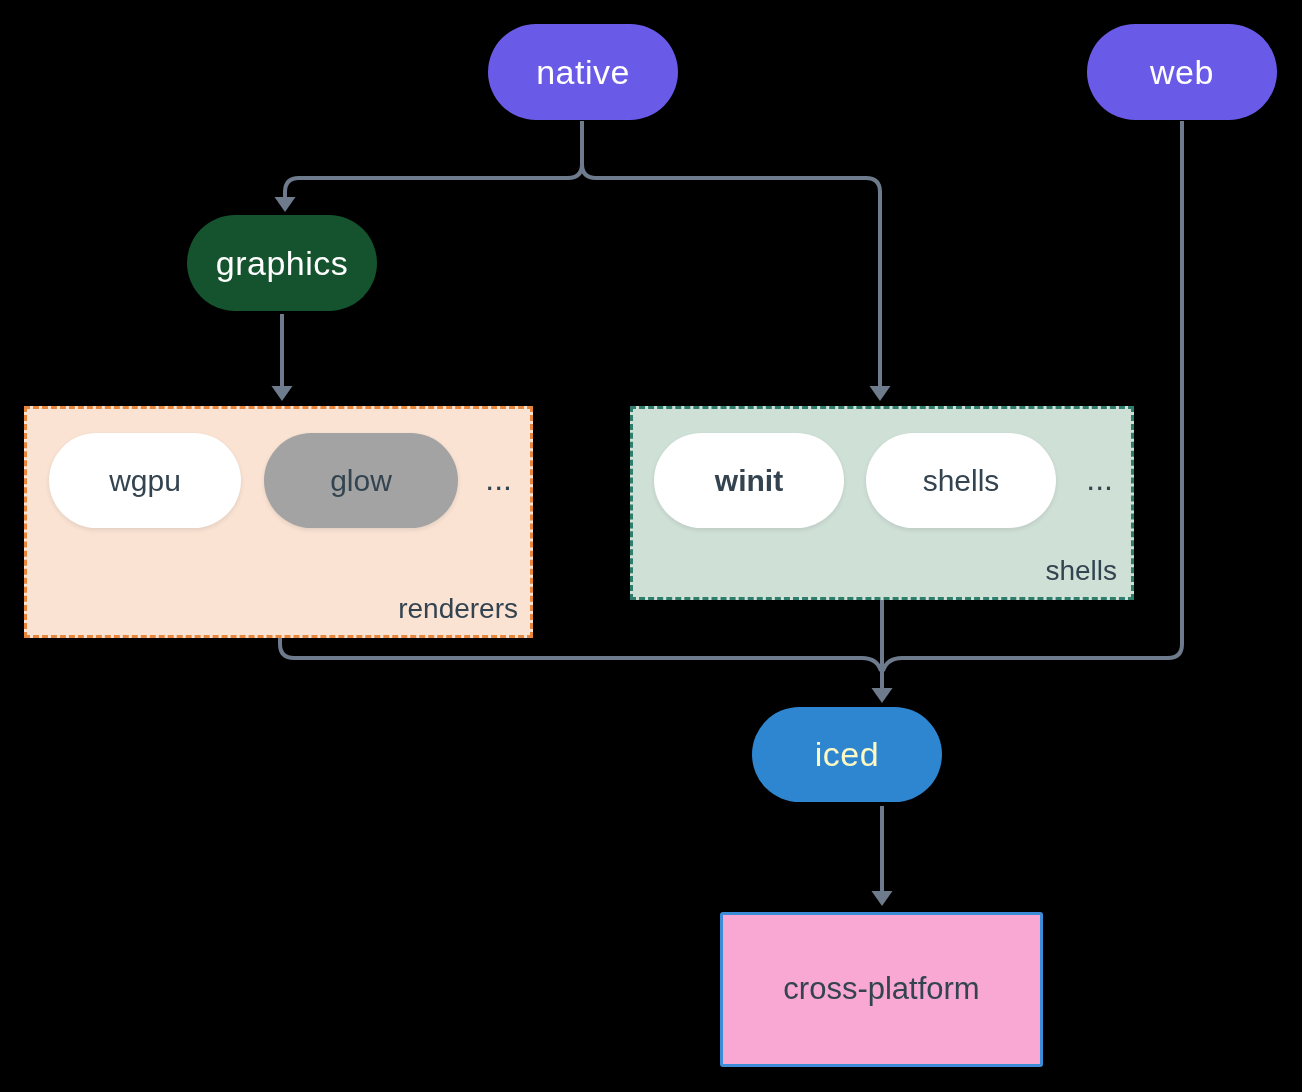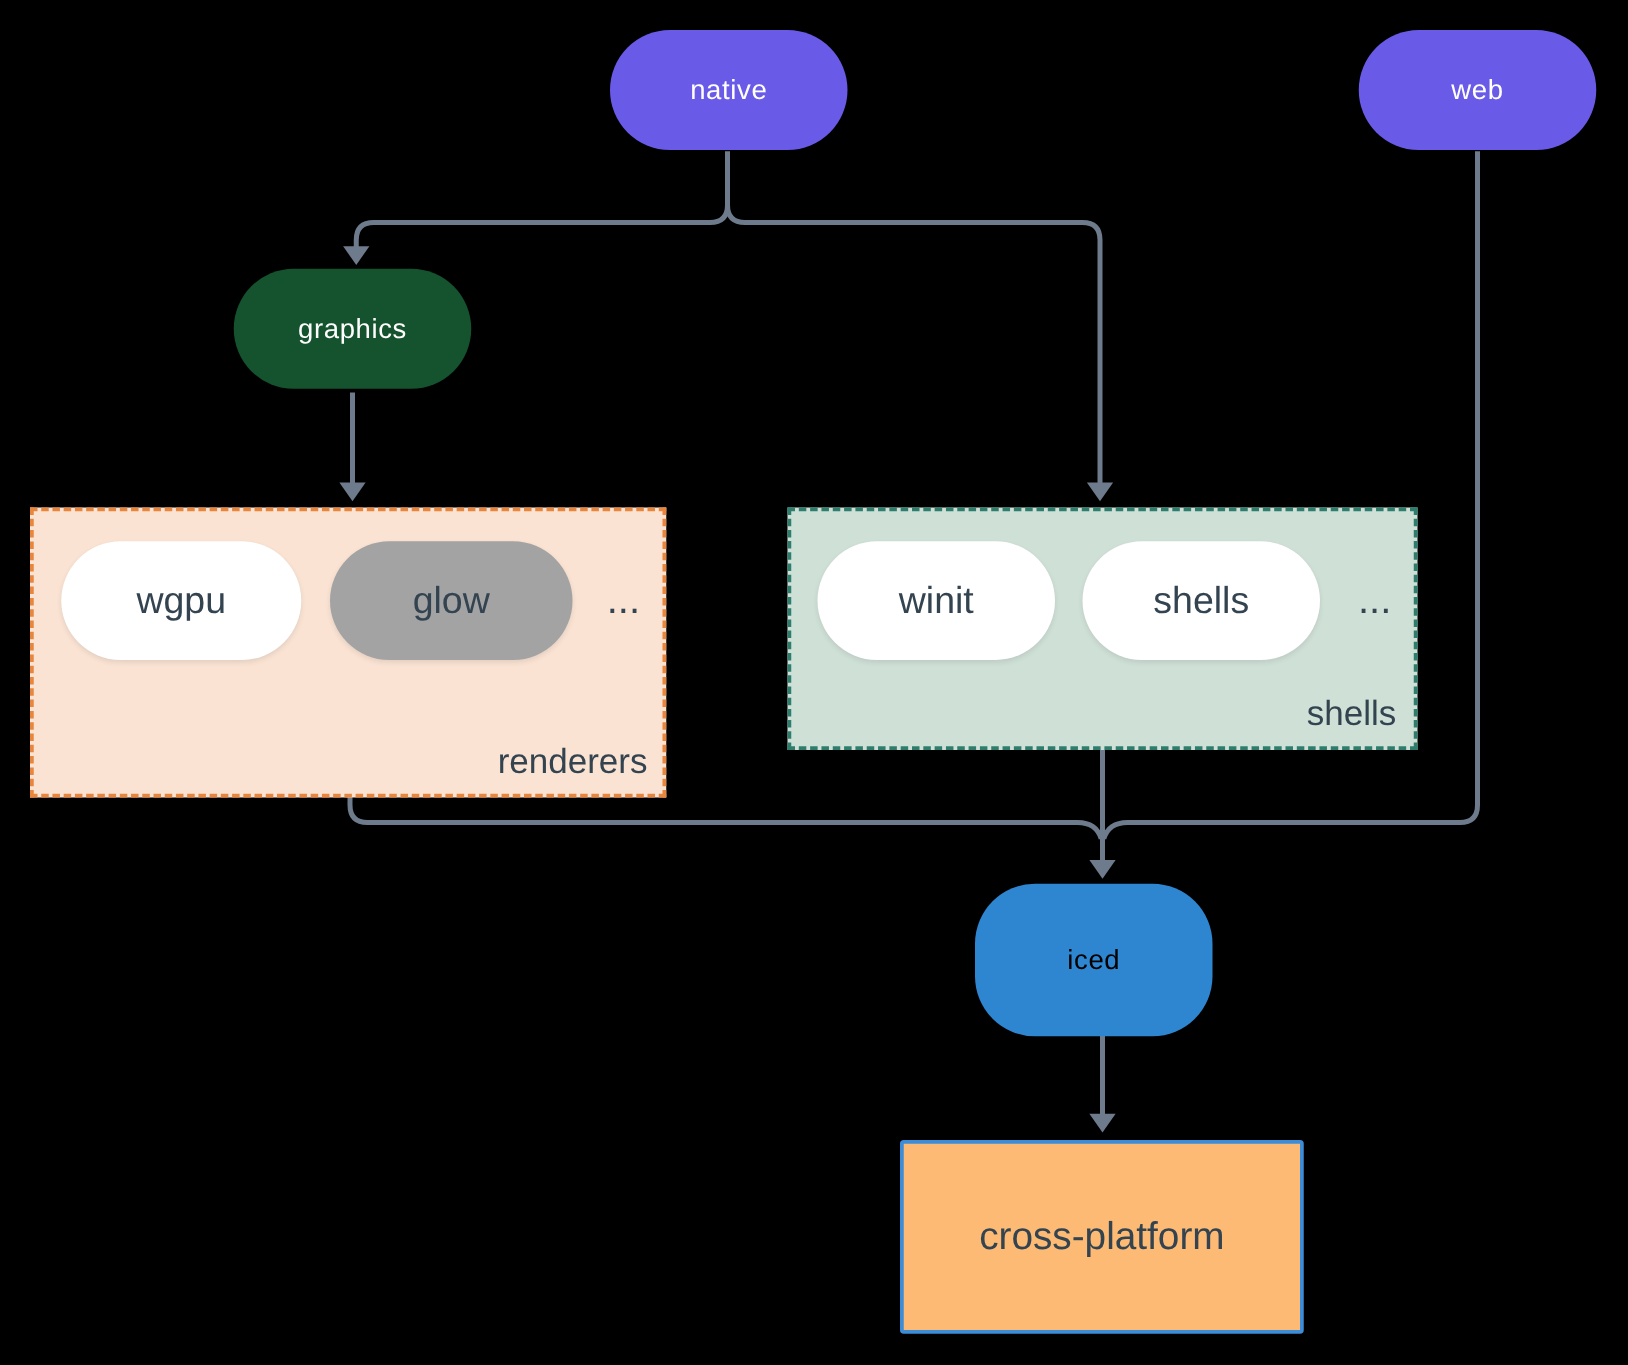--- a/index.html
+++ b/index.html
@@ -24,21 +24,21 @@
     stroke-width: 4;
     stroke-linecap: butt;
   }
   .node {
     position: absolute;
     z-index: 2;
     display: flex;
     align-items: center;
     justify-content: center;
     border-radius: 48px;
-    font-size: 22px;
+    font-size: 34px;
     letter-spacing: 0.5px;
   }
   .group-box {
     position: absolute;
     z-index: 2;
     box-sizing: border-box;
     border-width: 3px;
     border-style: dashed;
   }
   .group-pill {
@@ -111,31 +111,31 @@
       <span>wgpu</span>
     </div>
     <div class="group-pill" style="left: 237px; top: 24px; width: 194px; height: 95px; background: #a3a3a3; color: rgb(51, 68, 80);">
       <span>glow</span>
     </div>
     <span class="group-ellipsis" style="right:18px; top:52px;">...</span>
     <span class="group-label" style="right:12px; bottom:10px;">renderers</span>
   </div>
 
   <div class="group-box" style="left: 630px; top: 406px; width: 504px; height: 194px; background: rgb(207, 224, 215); border-color: rgb(47, 125, 109); color: rgb(51, 68, 80);">
-    <div class="group-pill" style="left: 21px; top: 24px; width: 190px; height: 95px; background: rgb(255, 255, 255); color: rgb(51, 68, 80);">
+    <div class="group-pill" style="left: 21px; top: 24px; width: 190px; height: 95px; background: rgb(255, 255, 255); color: rgb(51, 68, 80); font-weight: bold;">
       <span>winit</span>
     </div>
     <div class="group-pill" style="left: 233px; top: 24px; width: 190px; height: 95px; background: rgb(255, 255, 255); color: rgb(51, 68, 80);">
       <span>shells</span>
     </div>
     <span class="group-ellipsis" style="right:18px; top:52px;">...</span>
     <span class="group-label" style="right:14px; bottom:10px;margin-top:16px;">shells</span>
   </div>
 
-  <div class="node" style="left: 780px; top: 707px; width: 190px; height: 122px; background: rgb(46, 134, 209); color: #000000;">
+  <div class="node" style="left: 752px; top: 707px; width: 190px; height: 95px; background: rgb(46, 134, 209); color: #fef9c3;">
     <span>iced</span>
   </div>
 
-  <div class="app-box" style="left: 720px; top: 912px; width: 323px; height: 155px; background: #fdba74; border-color: rgb(61, 140, 216); color: rgb(51, 68, 80);">
+  <div class="app-box" style="left: 720px; top: 912px; width: 323px; height: 155px; background: #f9a8d4; border-color: rgb(61, 140, 216); color: rgb(51, 68, 80);">
     <span>cross-platform</span>
   </div>
 
 </div>
 
 </body></html>

